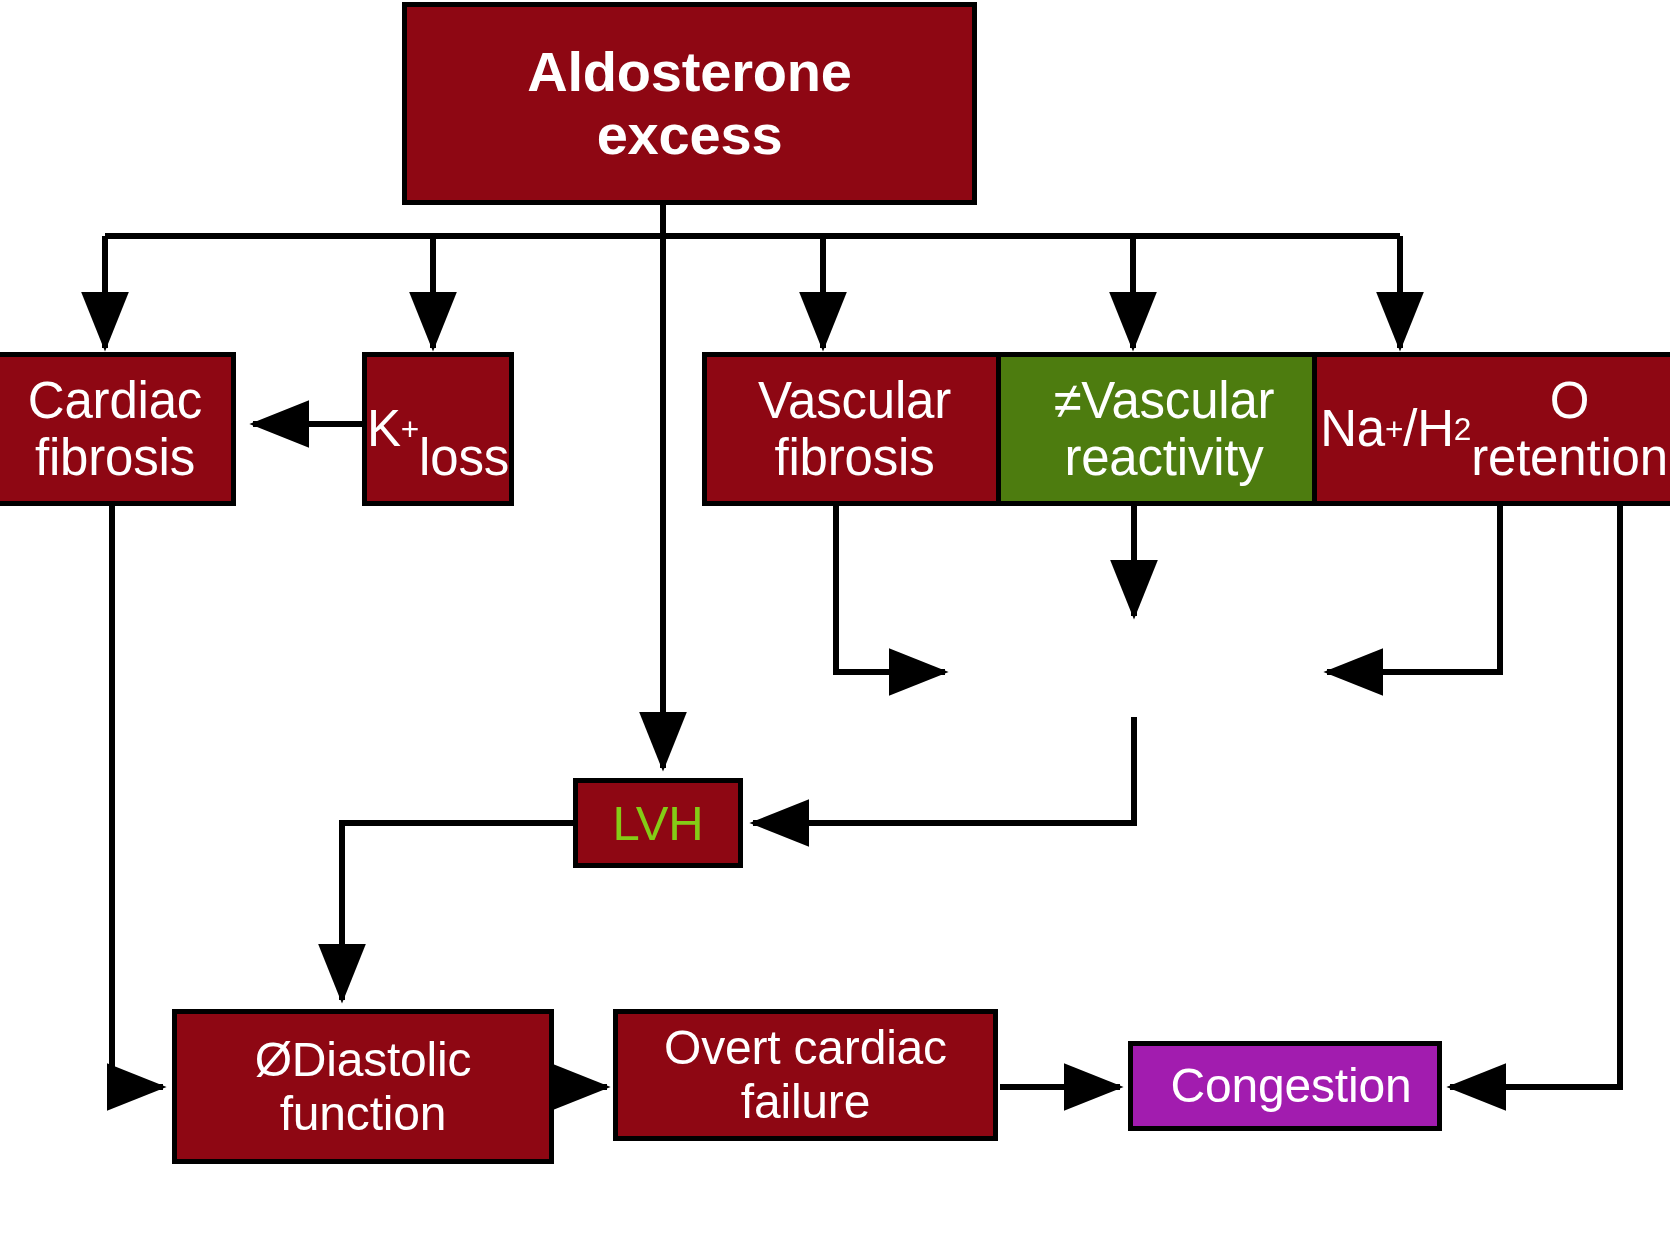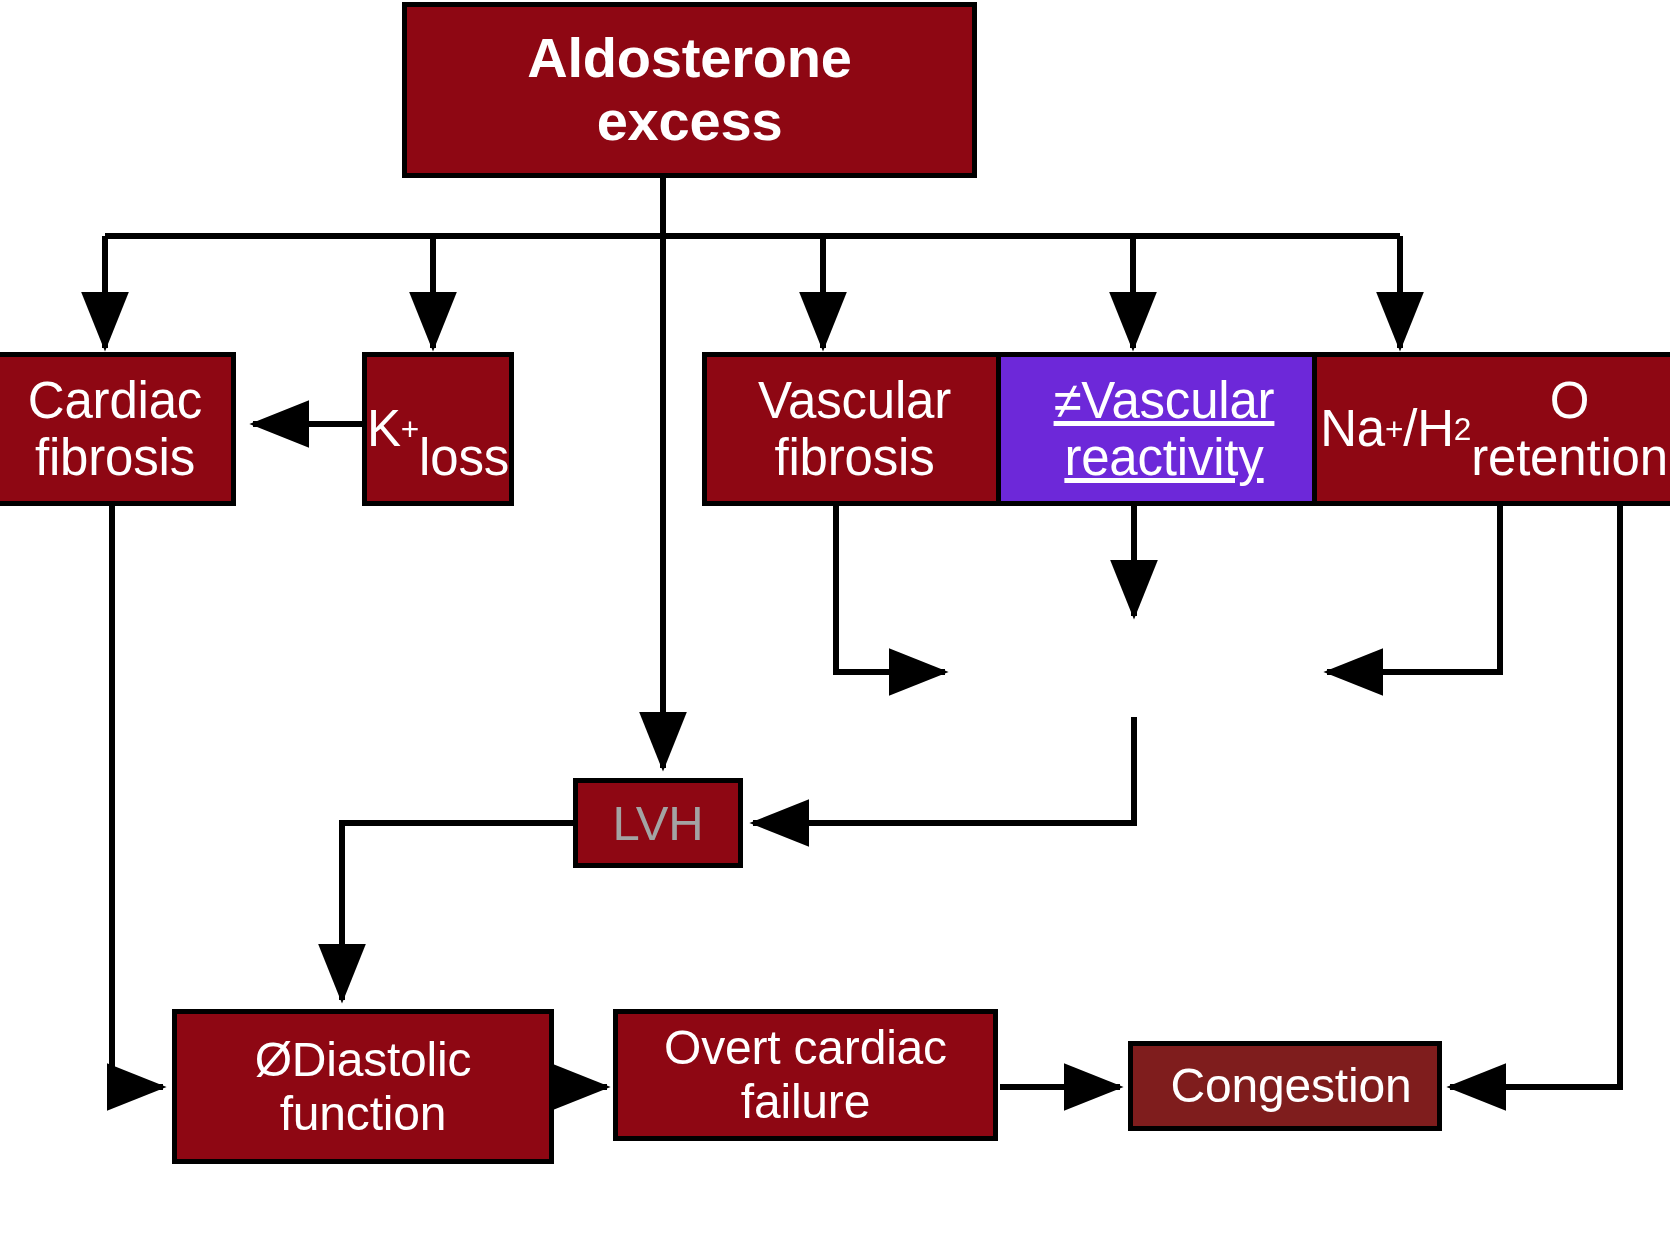--- a/index.html
+++ b/index.html
@@ -90,34 +90,34 @@
       <path d="M573,823 L342,823 L342,1000" marker-end="url(#ah)"></path>
 
       <path d="M112,506 L112,1087 L163,1087" marker-end="url(#ah)"></path>
 
       <path d="M492,1087 L607,1087" marker-end="url(#ah)"></path>
 
       <path d="M1000,1087 L1120,1087" marker-end="url(#ah)"></path>
     </g>
   </svg>
 
-  <div class="node root" style="left: 402px; top: 2px; width: 575px; height: 176px; background: rgb(142, 7, 19); border-color: rgb(0, 0, 0); color: rgb(255, 255, 255);">Aldosterone<br>excess</div>
+  <div class="node root" style="left: 402px; top: 2px; width: 575px; height: 203px; background: rgb(142, 7, 19); border-color: rgb(0, 0, 0); color: rgb(255, 255, 255);">Aldosterone<br>excess</div>
 
   <div class="node lvl2" style="left: -6px; top: 352px; width: 242px; height: 154px; background: rgb(142, 7, 19); border-color: rgb(0, 0, 0); color: rgb(255, 255, 255);">Cardiac<br>fibrosis</div>
 
   <div class="node lvl2" style="left: 362px; top: 352px; width: 152px; height: 154px; background: rgb(142, 7, 19); border-color: rgb(0, 0, 0); color: rgb(255, 255, 255);">K<sup>+</sup><br>loss</div>
 
   <div class="node lvl2" style="left: 702px; top: 352px; width: 305px; height: 154px; background: rgb(142, 7, 19); border-color: rgb(0, 0, 0); color: rgb(255, 255, 255);">Vascular<br>fibrosis</div>
 
-  <div class="node lvl2" style="left: 996px; top: 352px; width: 336px; height: 154px; background: #6d28d9; border-color: rgb(0, 0, 0); color: rgb(255, 255, 255); text-decoration: underline;">≠Vascular<br>reactivity</div>
+  <div class="node lvl2" style="left: 996px; top: 352px; width: 336px; height: 154px; background: #4d7c0f; border-color: rgb(0, 0, 0); color: rgb(255, 255, 255);">≠Vascular<br>reactivity</div>
 
   <div class="node lvl2" style="left: 1312px; top: 352px; width: 364px; height: 154px; background: rgb(142, 7, 19); border-color: rgb(0, 0, 0); color: rgb(255, 255, 255);">Na<sup>+</sup>/H<sub>2</sub>O<br>retention</div>
 
 
-  <div class="node mid" style="left: 573px; top: 778px; width: 170px; height: 90px; background: rgb(142, 7, 19); border-color: rgb(0, 0, 0); color: #a3a3a3;">LVH</div>
+  <div class="node mid" style="left: 573px; top: 778px; width: 170px; height: 90px; background: rgb(142, 7, 19); border-color: rgb(0, 0, 0); color: #84cc16;">LVH</div>
 
   <div class="node bot" style="left: 172px; top: 1009px; width: 382px; height: 155px; background: rgb(142, 7, 19); border-color: rgb(0, 0, 0); color: rgb(255, 255, 255);">ØDiastolic<br>function</div>
 
   <div class="node bot" style="left: 613px; top: 1009px; width: 385px; height: 132px; background: rgb(142, 7, 19); border-color: rgb(0, 0, 0); color: rgb(255, 255, 255);">Overt cardiac<br>failure</div>
 
-  <div class="node bot" style="left: 1128px; top: 1041px; width: 314px; height: 90px; background: #7f1d1d; border-color: rgb(0, 0, 0); color: rgb(255, 255, 255); padding-left: 12px;">Congestion</div>
+  <div class="node bot" style="left: 1128px; top: 1041px; width: 314px; height: 90px; background: #a21caf; border-color: rgb(0, 0, 0); color: rgb(255, 255, 255); padding-left: 12px;">Congestion</div>
 
 </div>
 
 </body></html>

